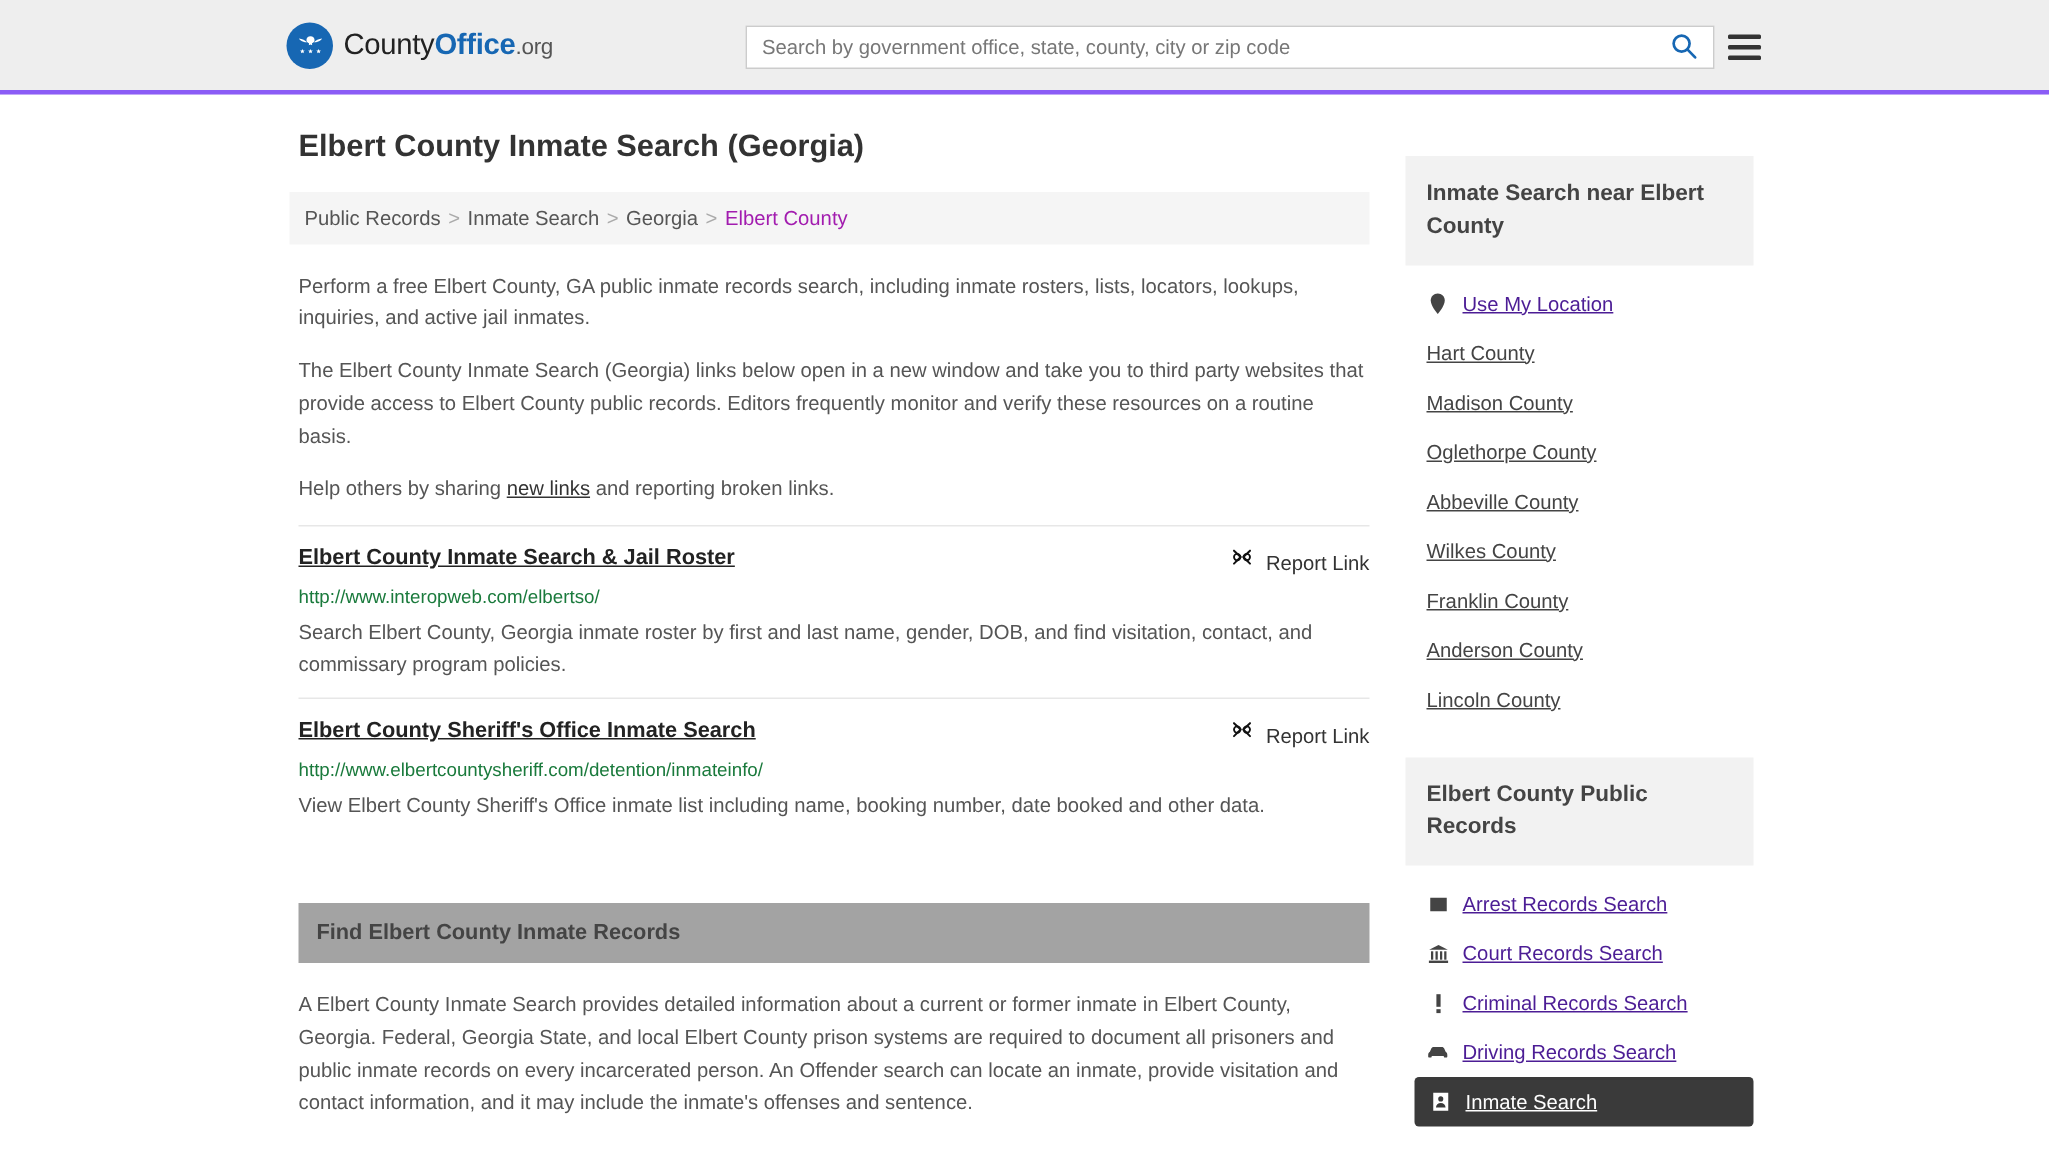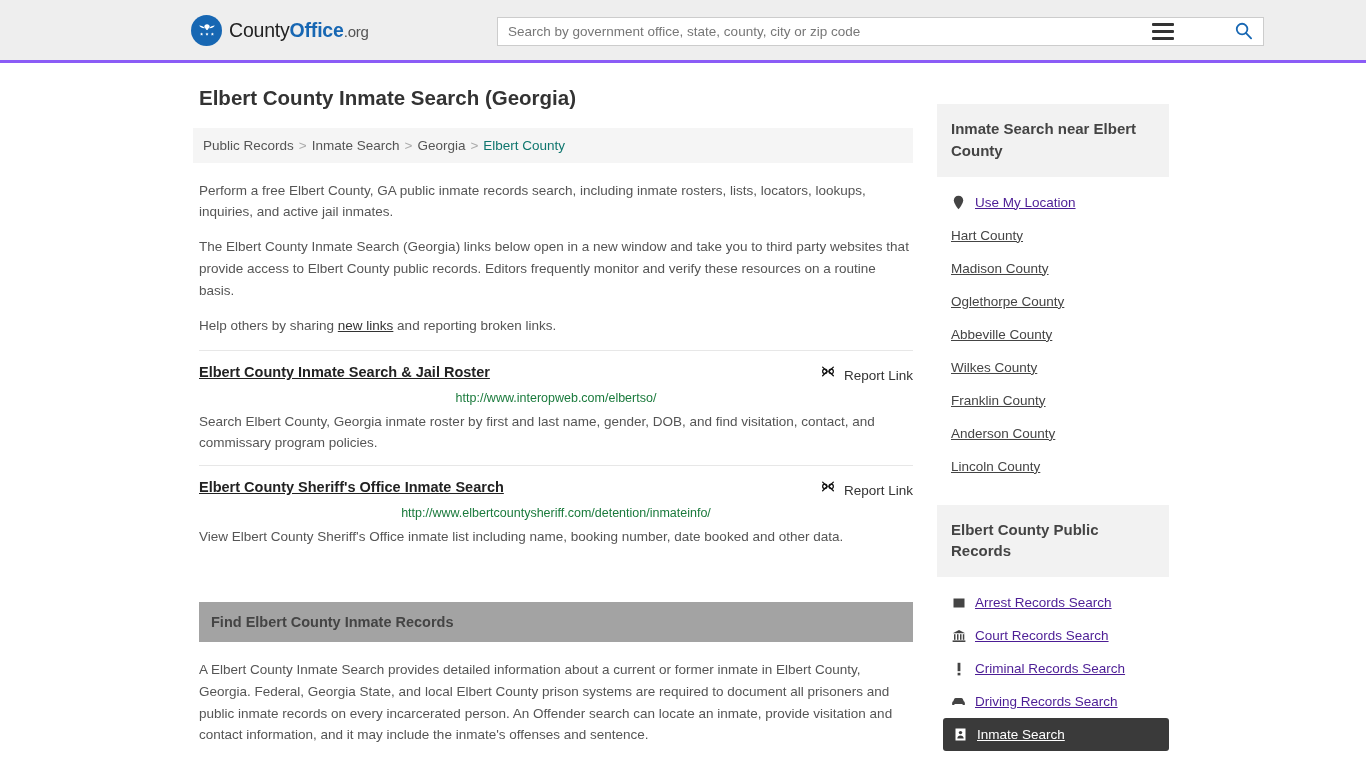--- a/index.html
+++ b/index.html
@@ -43,21 +43,21 @@
     letter-spacing: -0.2px;
     white-space: nowrap;
   }
   .brand-text .c1 { color: #222222; }
   .brand-text .c2 { color: #1767b3; font-weight: bold; }
   .brand-text .c3 { color: #555555; font-size: 15px; }
 
   .search-wrap {
     position: absolute;
     left: 497px; top: 17px;
-    width: 767px; height: 29px;
+    width: 646px; height: 29px;
     background: #ffffff;
     border: 1px solid #cccccc;
     display: flex;
     align-items: center;
   }
   .search-input {
     flex: 1 1 auto;
     border: none; outline: none;
     background: transparent;
     font-family: "Liberation Sans", sans-serif;
@@ -119,21 +119,21 @@
     margin-bottom: 17px;
   }
   .breadcrumb a {
     color: #555555;
     text-decoration: none;
   }
   .breadcrumb .sep {
     color: #aaaaaa;
     margin: 0 5px;
   }
-  .breadcrumb .current { color: #0f766e; }
+  .breadcrumb .current { color: #a21caf; }
 
   .intro p {
     font-size: 13.5px;
     line-height: 1.62;
     color: #555555;
     margin: 0 0 13px 6px;
   }
   .intro a {
     color: #333333;
     text-decoration: underline;
@@ -169,21 +169,20 @@
     flex: none;
     padding-top: 1px;
   }
   .result-url {
     display: block;
     font-size: 12.5px;
     color: #1a7a3c;
     text-decoration: none;
     margin-top: 6px;
     line-height: 1.5;
-    text-align: center;
   }
   .result-desc {
     font-size: 13.5px;
     line-height: 1.62;
     color: #555555;
     margin: 3px 0 0 0;
   }
 
   
   .section-head {

